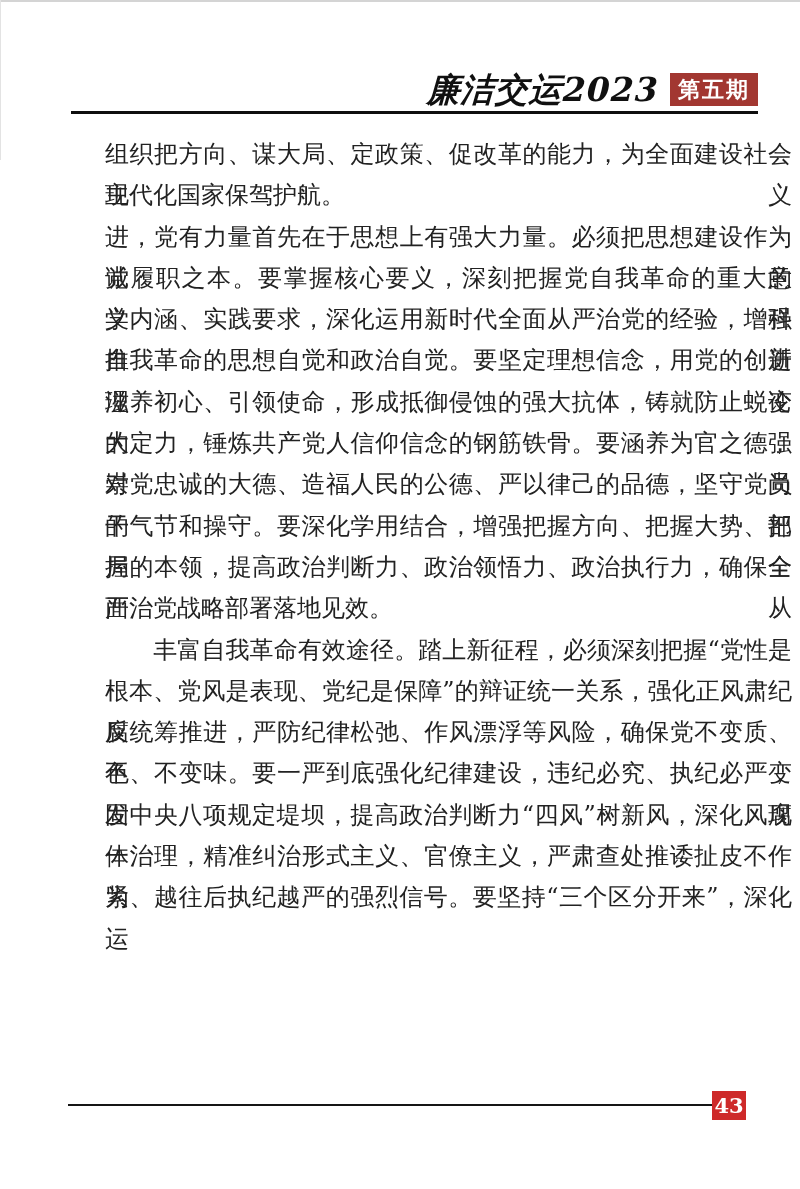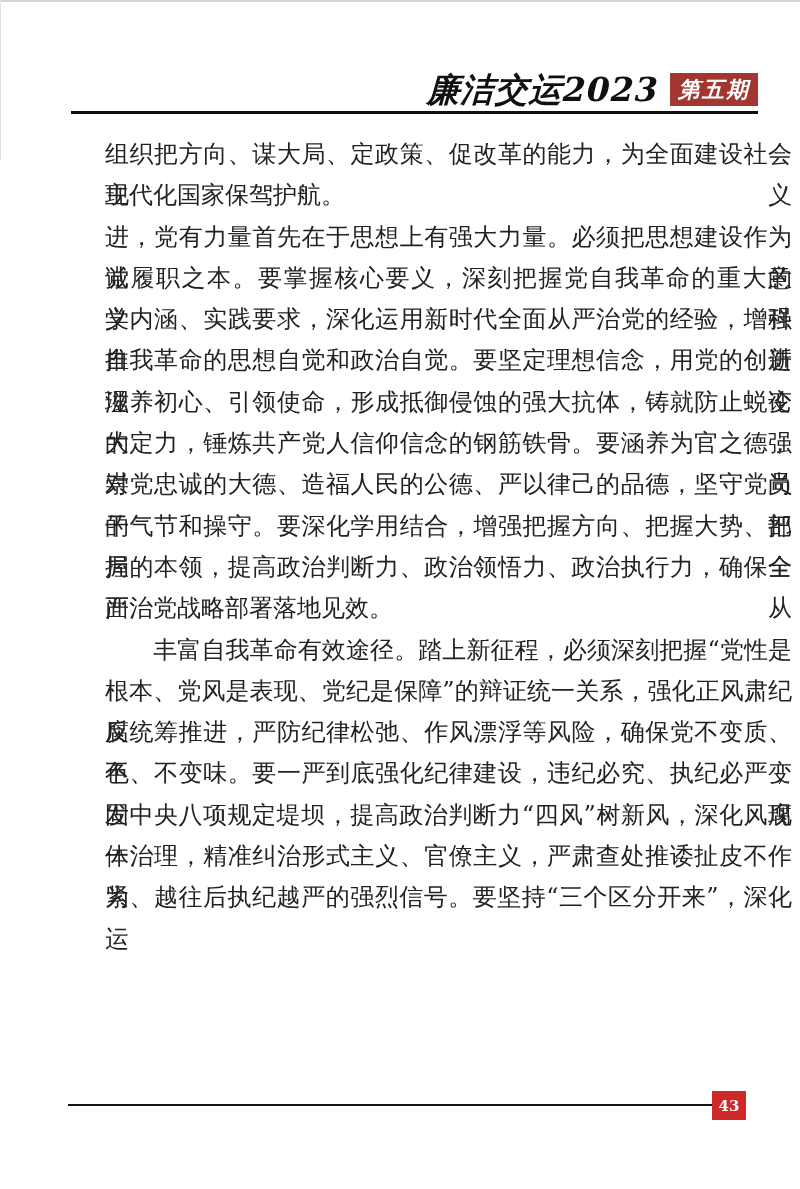--- a/index.html
+++ b/index.html
@@ -38,21 +38,20 @@
     white-space: nowrap;
     line-height: 1;
   }
   .issue-badge {
     display: inline-flex; align-items: center; justify-content: center;
     min-width: 62px; height: 33px; padding: 0 8px;
     background: var(--badge-red, #a23731);
     color: #ffffff;
     font-size: 22px; font-weight: 700; letter-spacing: 2px;
     line-height: 1;
-    font-style: italic;
   }
   .header-rule {
     position: absolute;
     left: 71px; top: 111px; width: 687px; height: 3px;
     background: #0e0e0e;
   }
 
   
   .body-text {
     position: absolute;
@@ -76,21 +75,21 @@
   .footer-rule {
     position: absolute;
     left: 68px; top: 1104px; width: 644px; height: 2px;
     background: #151515;
   }
   .page-number-box {
     position: absolute;
     left: 712px; top: 1091px; width: 34px; height: 29px;
     background: var(--page-red, #ce2929);
     color: #ffffff;
-    font-size: 15px; font-weight: 700;
+    font-size: 21px; font-weight: 700;
     display: flex; align-items: center; justify-content: center;
     font-family: "DejaVu Serif", serif;
   }
 </style>
 </head>
 <body>
 
 <div class="page">
 
   <div class="scan-top"></div>

